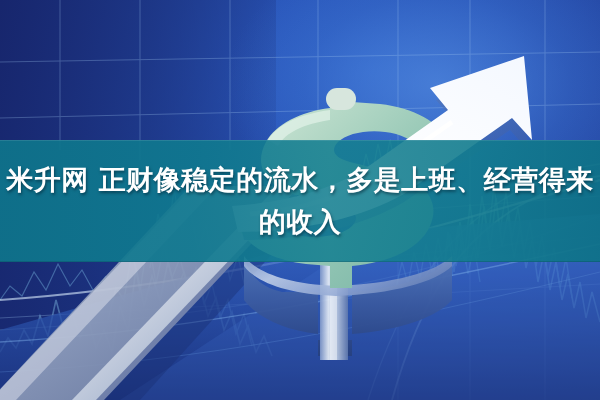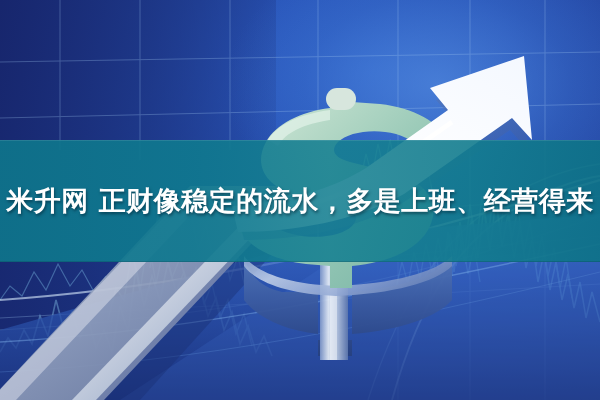--- a/index.html
+++ b/index.html
@@ -283,15 +283,16 @@
     <path d="M 232,206 C 288,202 330,190 366,168 L 448,110 L 430,88 L 524,56
              L 532,140 L 512,118 L 404,194 C 358,220 296,232 238,232 Z" fill="url(#arrowG)"></path>
 
     <path d="M 250,214 C 300,210 340,198 372,178 L 452,122" stroke="#ffffff" stroke-width="5" fill="none" opacity="0.85"></path>
   </svg>
 
   <div class="caption-band"></div>
 
   <div class="caption-text">
     <div class="caption-line">米升网 正财像稳定的流水，多是上班、经营得来</div>
+    <div class="caption-line">的收入</div>
   </div>
 
 </div>
 
 </body></html>

